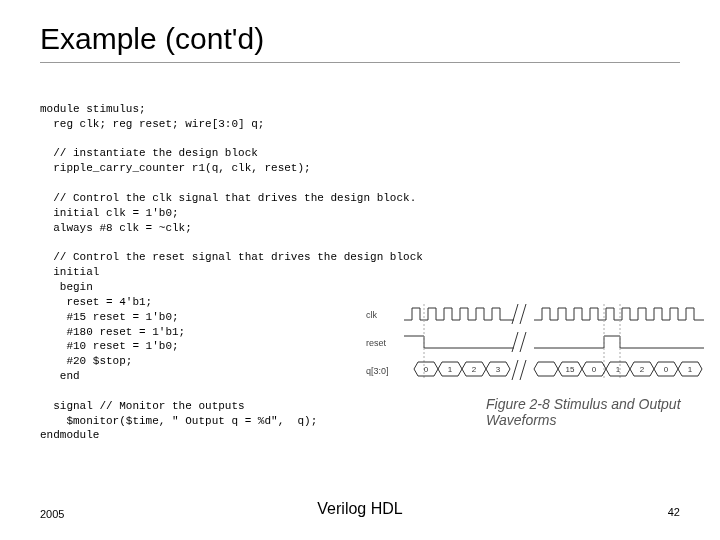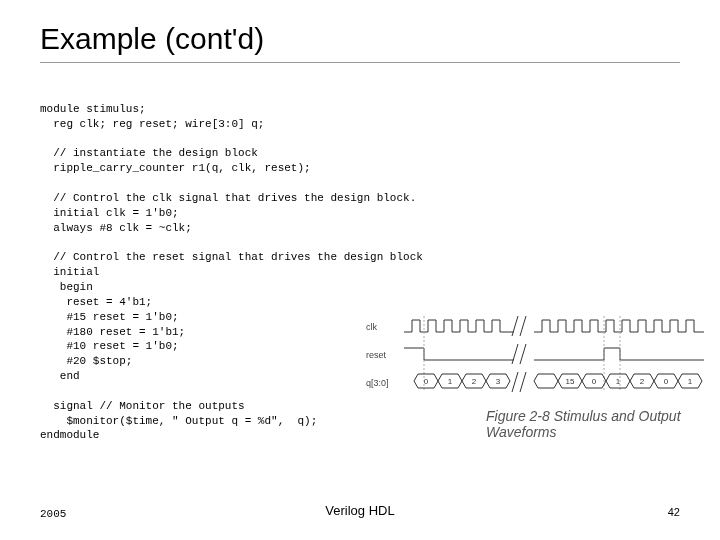--- a/index.html
+++ b/index.html
@@ -30,21 +30,21 @@
     .code-block {
       font-family: "Courier New", Courier, monospace;
       font-size: 11px;
       line-height: 1.35;
       white-space: pre;
       color: #000;
     }
     .waveform-fig {
       position: absolute;
       right: 14px;
-      top: 316px;
+      top: 304px;
       width: 340px;
       height: 110px;
     }
     .wf-label {
       position: absolute;
       font-family: Arial, sans-serif;
       font-size: 9px;
       color: #444;
       left: 0;
     }
@@ -54,28 +54,28 @@
       top: 0;
       width: 300px;
       height: 90px;
     }
     .footer-year {
       position: absolute;
       bottom: 20px;
       left: 40px;
       font-size: 11px;
       color: #000;
-      font-family: Liberation Mono, monospace;
+      font-family: Liberation Sans, sans-serif;
     }
     .footer-center {
       position: absolute;
       bottom: 22px;
       left: 50%;
       transform: translateX(-50%);
-      font-size: 13px;
+      font-size: 16px;
       color: #000;
       margin-top: 32px;
     }
     .footer-page {
       position: absolute;
       bottom: 22px;
       right: 40px;
       font-size: 11px;
       color: #000;
     }

